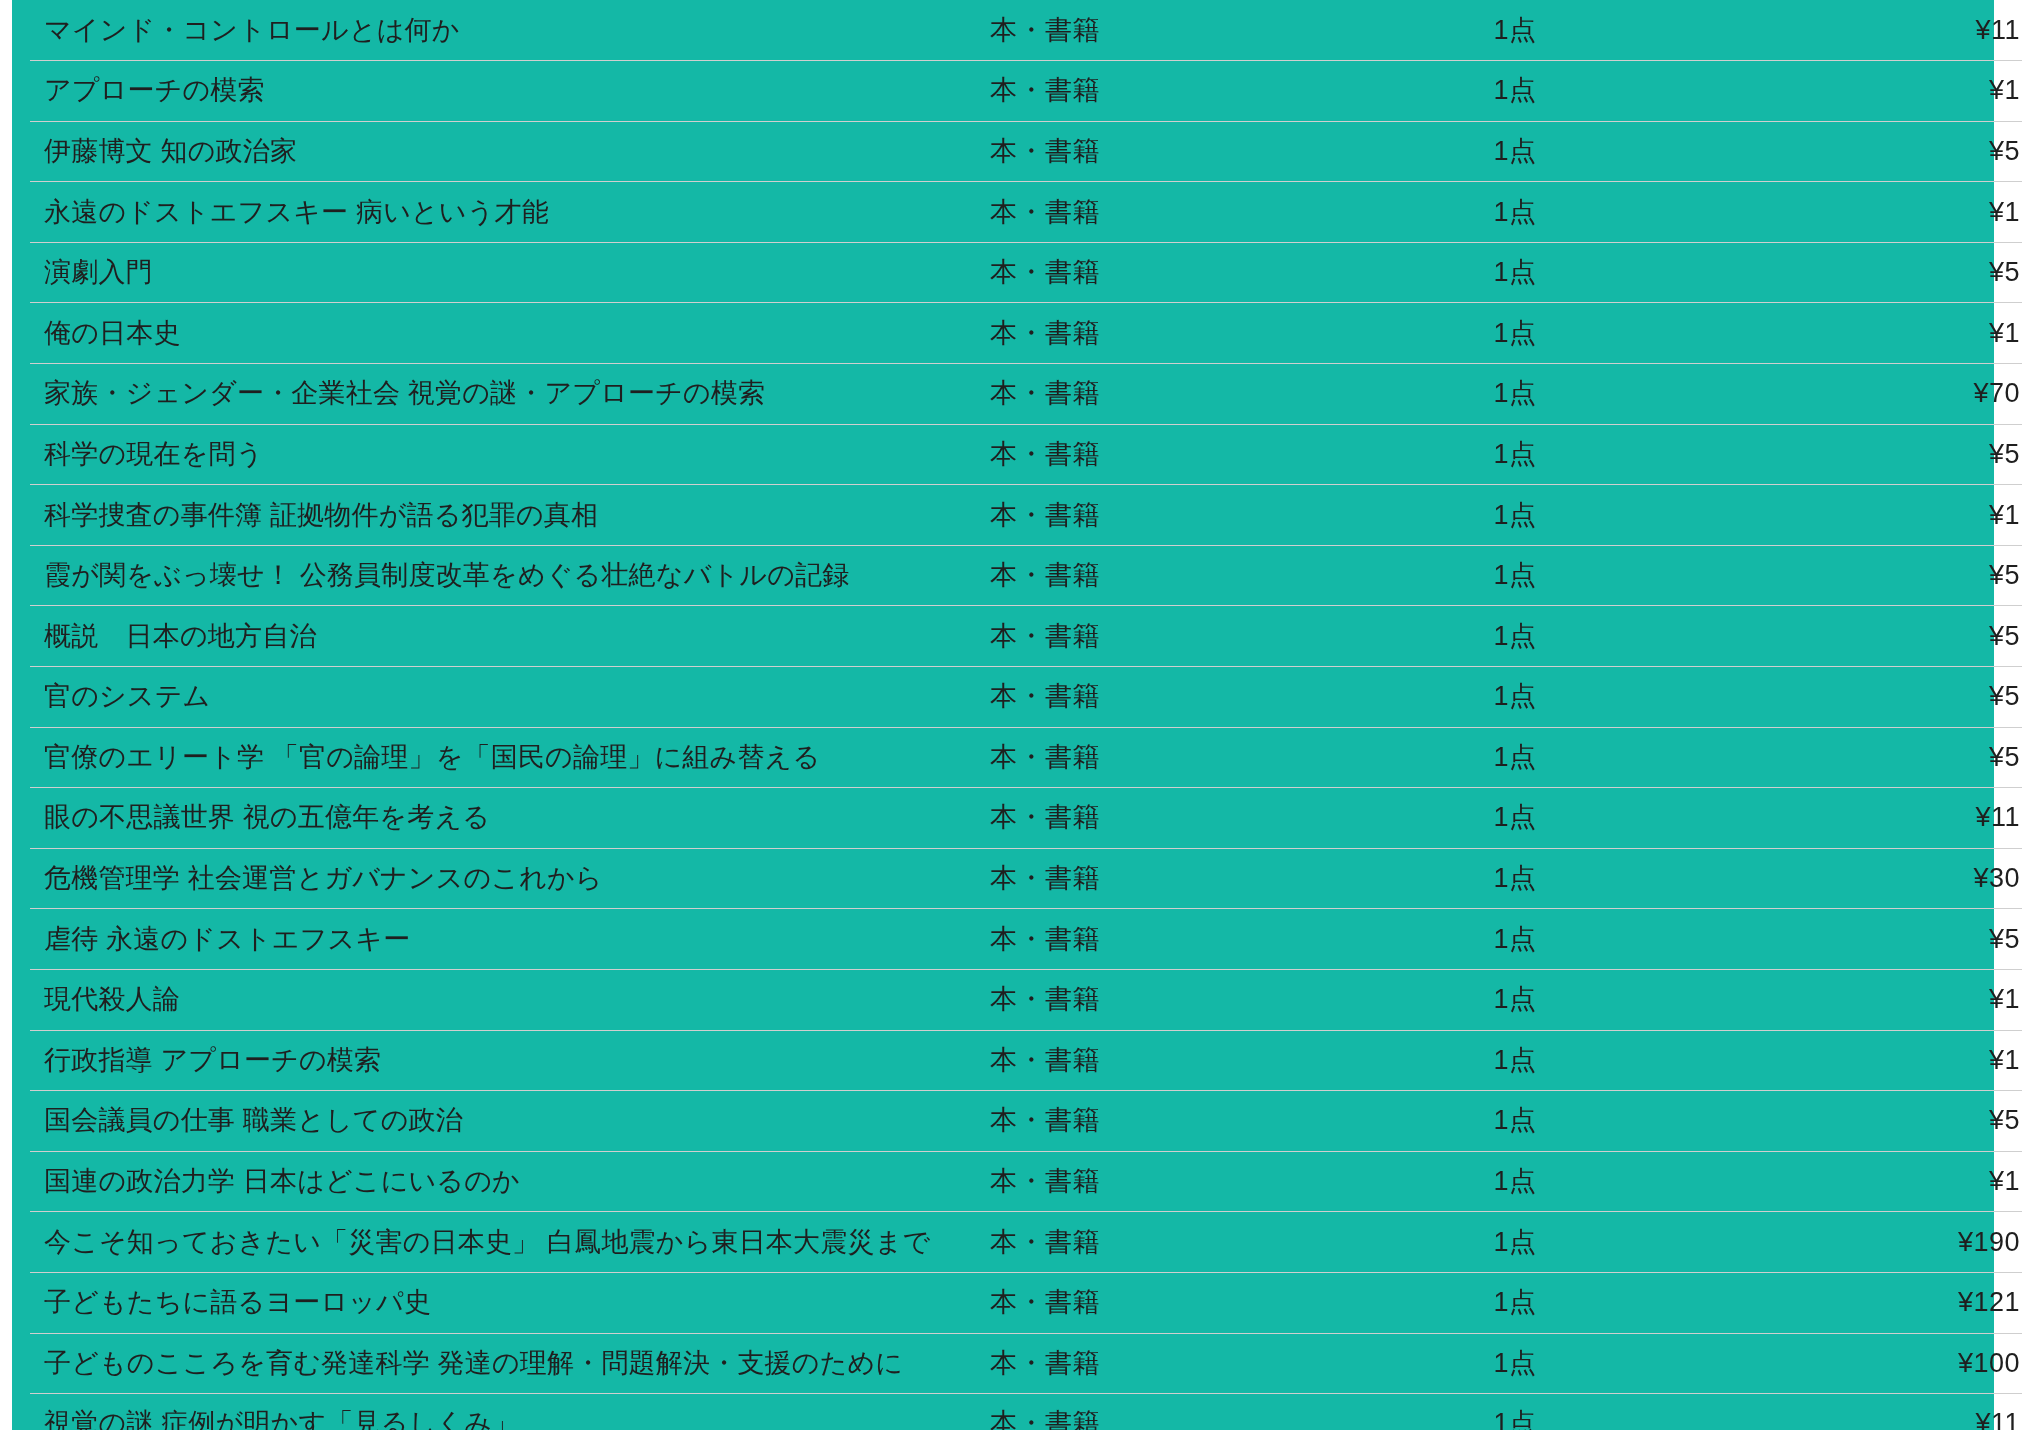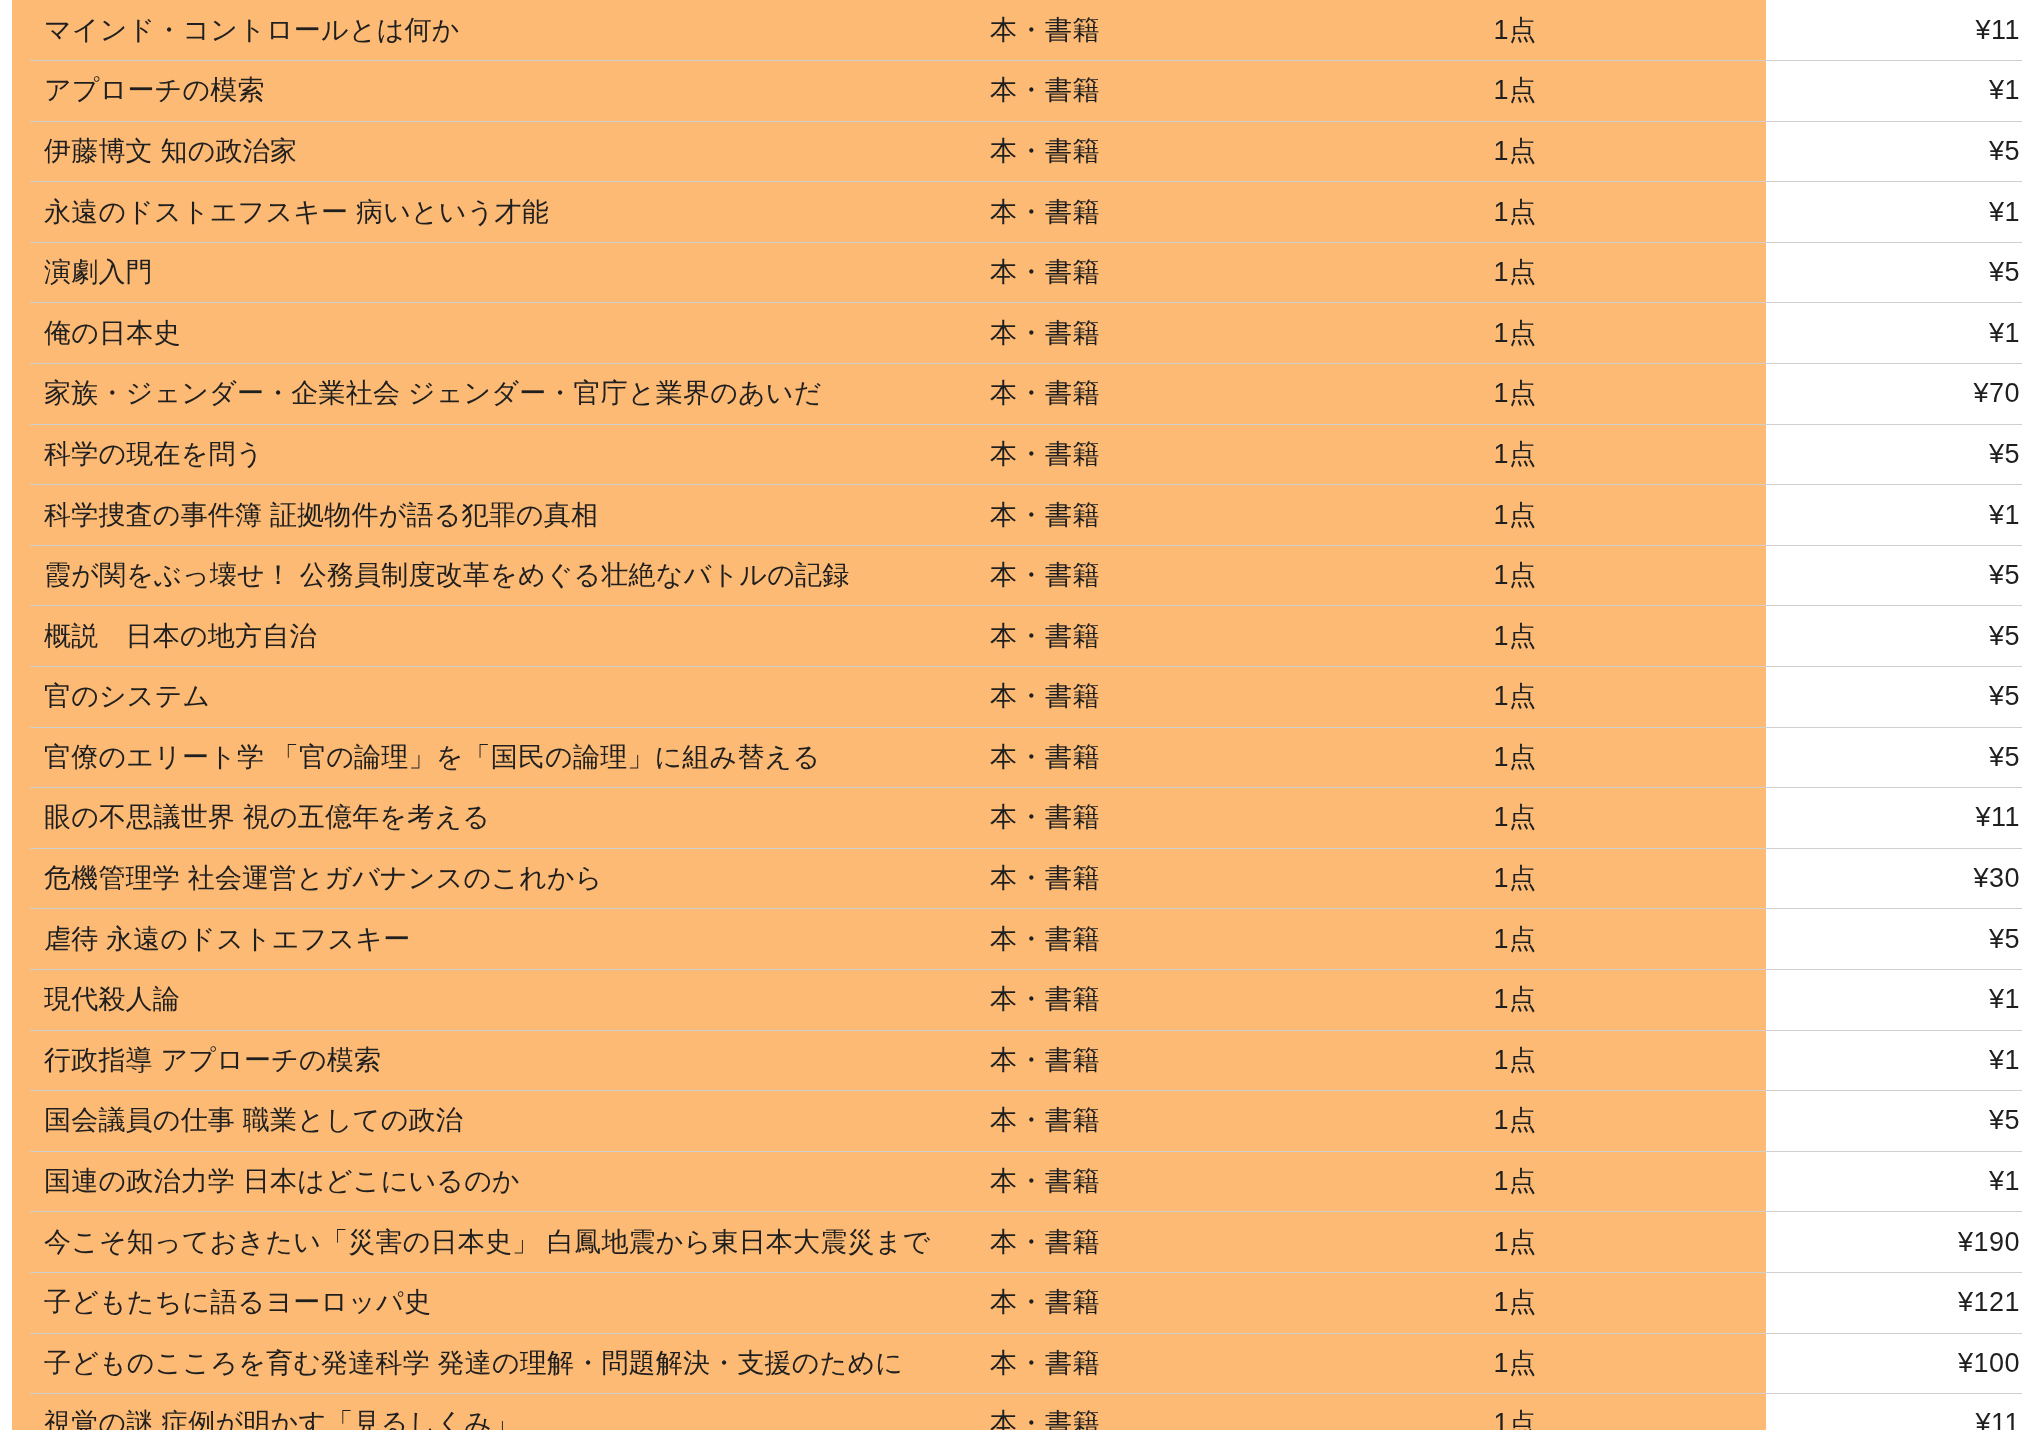--- a/index.html
+++ b/index.html
@@ -9,23 +9,23 @@
   }
   body {
     width: 2022px;
     height: 1430px;
     font-family: "Liberation Sans", "DejaVu Sans", sans-serif;
     color: #222222;
     overflow: hidden;
   }
   .page {
     position: relative;
-    width: 1766px;
+    width: 1994px;
     height: 1430px;
-    background: #fdba74;
+    background: #14b8a6;
     box-sizing: border-box;
   }
   .left-rule {
     position: absolute;
     left: 0;
     top: 0;
     width: 12px;
     height: 1430px;
     background: #ffffff;
   }
@@ -110,21 +110,21 @@
           <td class="col-qty">1点</td>
           <td class="col-price">¥5</td>
         </tr>
         <tr>
           <td class="col-title">俺の日本史</td>
           <td class="col-category">本・書籍</td>
           <td class="col-qty">1点</td>
           <td class="col-price">¥1</td>
         </tr>
         <tr>
-          <td class="col-title">家族・ジェンダー・企業社会 ジェンダー・官庁と業界のあいだ</td>
+          <td class="col-title">家族・ジェンダー・企業社会 視覚の謎・アプローチの模索</td>
           <td class="col-category">本・書籍</td>
           <td class="col-qty">1点</td>
           <td class="col-price">¥70</td>
         </tr>
         <tr>
           <td class="col-title">科学の現在を問う</td>
           <td class="col-category">本・書籍</td>
           <td class="col-qty">1点</td>
           <td class="col-price">¥5</td>
         </tr>

